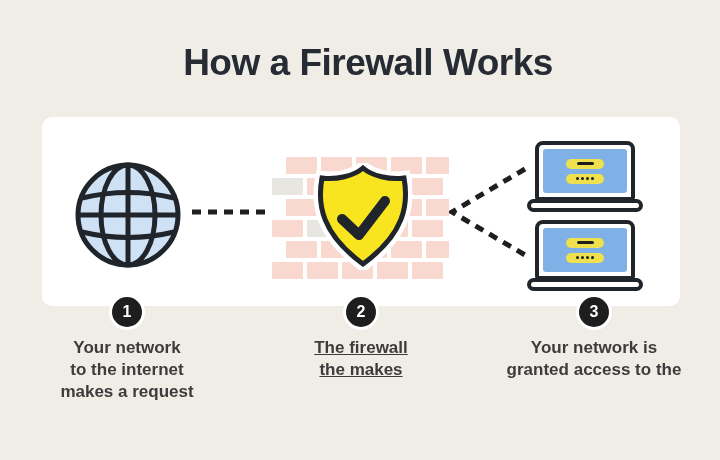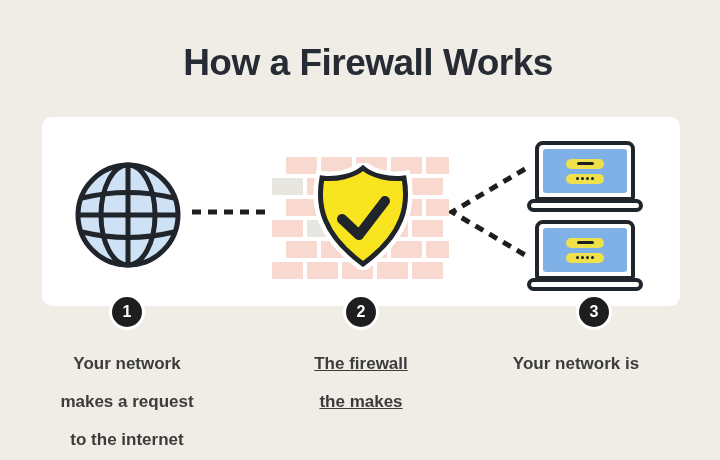--- a/index.html
+++ b/index.html
@@ -57,21 +57,21 @@
     background:#1e1e1e;border:3px solid #ffffff;
     color:#ffffff;font-size:16px;font-weight:bold;
     display:flex;align-items:center;justify-content:center;
   }
   
   .caption{
     position:absolute;top:337px;width:230px;
     text-align:center;font-size:17px;line-height:22px;
     font-weight:600;color:#3c3c3c;
   }
-  .caption span{display:block;margin-top:16px;}
+  .caption span{display:block;}
 </style>
 </head>
 <body>
 
 <div class="stage">
 
   <div class="title">How a Firewall Works</div>
 
   <div class="card"></div>
 
@@ -161,24 +161,25 @@
     </div>
     <div class="base" style="left:527px;top:278px;"></div>
   </div>
 
   <div class="badge" style="left:109px;top:294px;">1</div>
   <div class="badge" style="left:343px;top:294px;">2</div>
   <div class="badge" style="left:576px;top:294px;">3</div>
 
   <div class="caption" style="left:12px;">
     <span>Your network</span>
+    <span>to the internet</span>
     <span>makes a request</span>
-    <span>to the internet</span>
   </div>
   <div class="caption" style="left:246px;text-decoration:underline;">
     <span>The firewall</span>
     <span>the makes</span>
   </div>
-  <div class="caption" style="left:461px;">
+  <div class="caption" style="left:479px;">
     <span>Your network is</span>
+    <span>granted access to the</span>
   </div>
 
 </div>
 
 </body></html>

